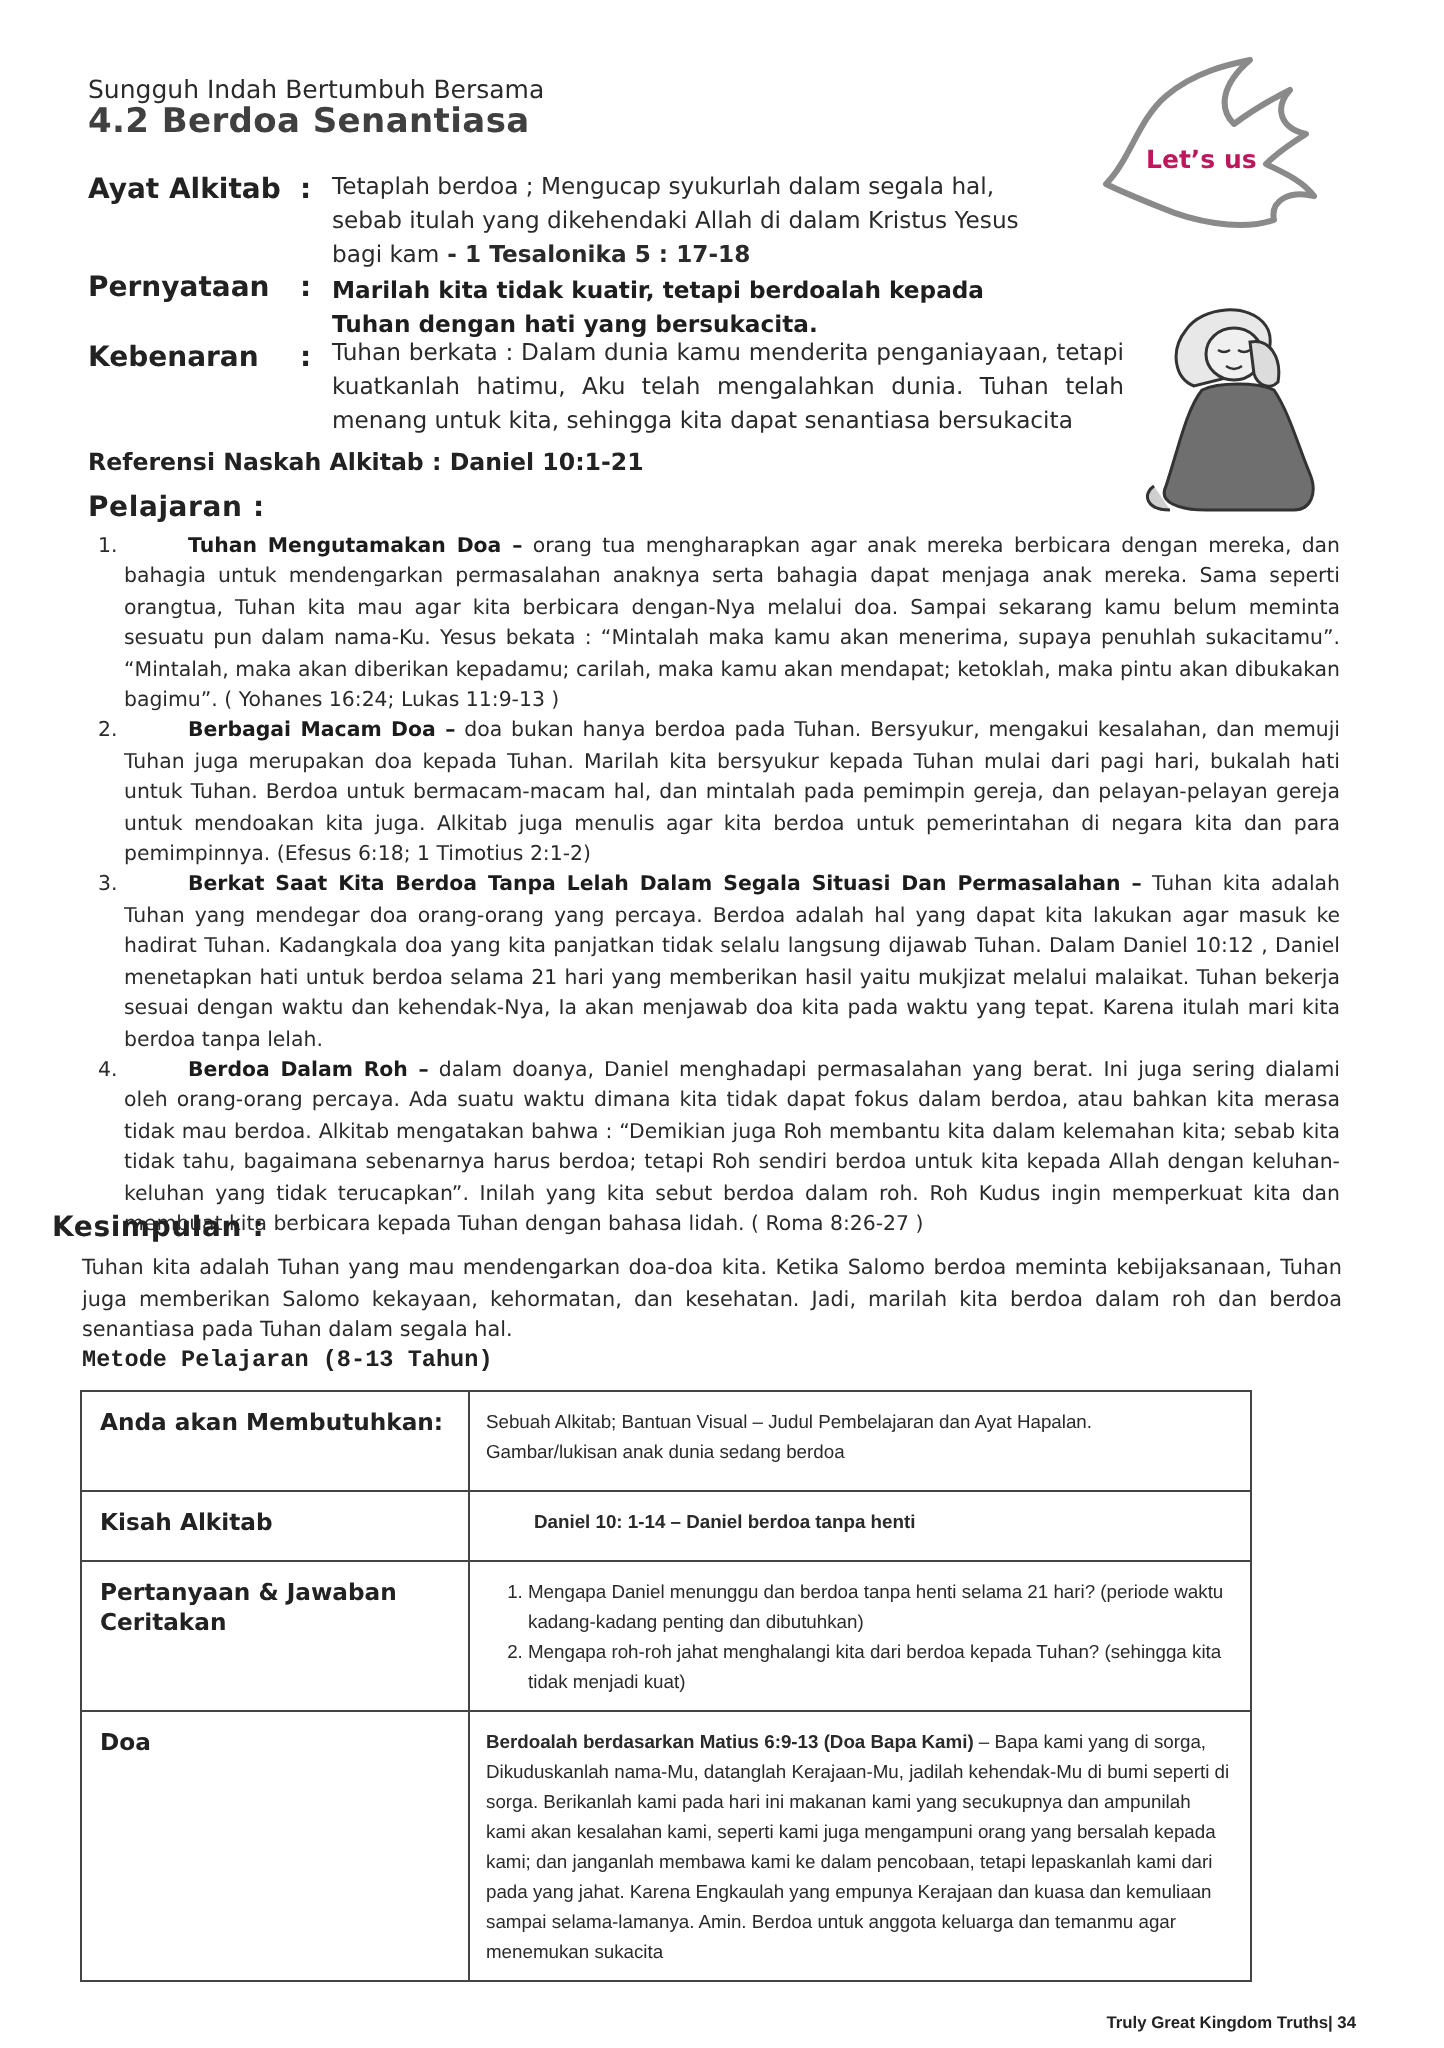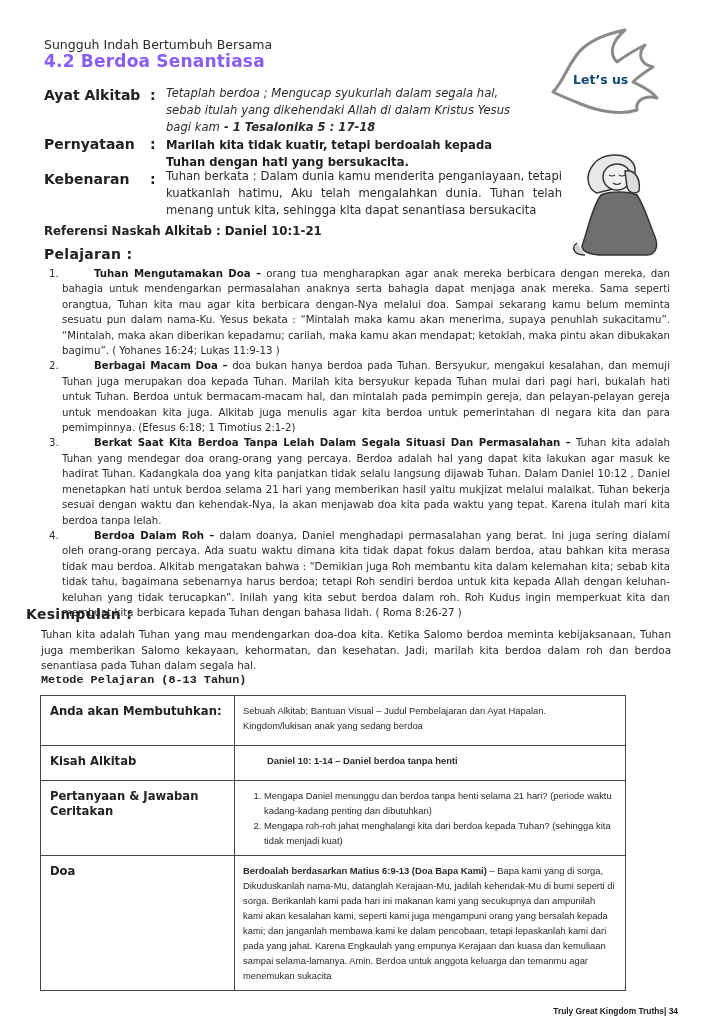--- a/index.html
+++ b/index.html
@@ -1,19 +1,19 @@
 <!DOCTYPE html>
 <html><head>
 <meta charset="utf-8">
 <style>
   html, body { margin: 0; padding: 0; background: #ffffff; }
   body { width: 722px; height: 1024px; position: relative; overflow: hidden; font-family: "DejaVu Sans", sans-serif; color: #222; }
   .abs { position: absolute; }
   .subtitle { left: 44px; top: 37px; font-size: 12.5px; color: #2a2a2a; }
-  .title { left: 44px; top: 51px; font-size: 17px; font-weight: bold; color: #8b5cf6; letter-spacing: 0.2px; }
+  .title { left: 44px; top: 51px; font-size: 17px; font-weight: bold; color: #404040; letter-spacing: 0.2px; }
 
   .kv-label { font-size: 14px; font-weight: bold; color: #222; }
   .kv-colon { font-size: 14px; font-weight: bold; color: #222; }
   .kv-text { font-size: 11.6px; line-height: 17px; color: #2a2a2a; }
   .kv-text b { font-weight: bold; }
 
   .ref { left: 44px; top: 224px; font-size: 11.8px; font-weight: bold; color: #222; }
   .h-section { font-size: 14px; font-weight: bold; color: #222; letter-spacing: 0.3px; }
 
   .lesson-list { left: 44px; top: 266px; width: 626px; margin: 0; padding: 0; list-style: none; }
@@ -28,21 +28,21 @@
   table.method td { border: 1.5px solid #444; vertical-align: top; }
   td.m-label { width: 175px; padding: 8px 9px; font-size: 11.6px; font-weight: bold; color: #222; line-height: 15px; font-family: "DejaVu Sans", sans-serif; }
   td.m-value { padding: 7px 8px; font-size: 9.4px; line-height: 15px; color: #2a2a2a; font-family: "Liberation Sans", sans-serif; }
   td.m-value ol { margin: 0; padding-left: 21px; }
   td.m-value li { margin: 0; }
   .prayer { font-size: 8.8px; line-height: 15.6px; }
 
   .footer { right: 44px; top: 970px; font-size: 8.4px; font-weight: bold; color: #222; font-family: "Liberation Sans", sans-serif; margin-top: 36px; }
 
   .dove { left: 545px; top: 20px; width: 135px; height: 105px; }
-  .dove-text { position: absolute; left: 28px; top: 52px; font-size: 12.5px; font-weight: bold; color: #0c4a6e; }
+  .dove-text { position: absolute; left: 28px; top: 52px; font-size: 12.5px; font-weight: bold; color: #be185d; }
   .girl { left: 563px; top: 145px; width: 115px; height: 115px; }
 </style>
 </head>
 <body>
 
 <div class="abs subtitle">Sungguh Indah Bertumbuh Bersama</div>
 <div class="abs title">4.2 Berdoa Senantiasa</div>
 
 <div class="abs dove">
   <svg width="135" height="105" viewBox="0 0 135 105">
@@ -58,21 +58,21 @@
     <path d="M46 30 q3 2 6 0 M56 30 q3 2 6 0" stroke="#333" stroke-width="1.2" fill="none"></path>
     <path d="M50 38 q4 3 8 0" stroke="#333" stroke-width="1.2" fill="none"></path>
     <path d="M62 26 C 72 24, 78 34, 76 46 C 72 50, 66 48, 64 42 Z" fill="#dcdcdc" stroke="#333" stroke-width="1.5"></path>
     <path d="M38 50 C 30 60, 26 80, 20 98 C 16 106, 26 110, 40 110 L 84 110 C 92 110, 96 102, 92 92 C 86 78, 82 62, 74 50 C 66 46, 46 46, 38 50 Z" fill="#6f6f6f" stroke="#333" stroke-width="1.5"></path>
     <path d="M14 98 C 8 102, 10 110, 22 110" fill="#cfcfcf" stroke="#333" stroke-width="1.5"></path>
   </svg>
 </div>
 
 <div class="abs kv-label" style="left:44px; top:87px;">Ayat Alkitab</div>
 <div class="abs kv-colon" style="left:150px; top:87px;">:</div>
-<div class="abs kv-text" style="left:166px; top:85px; width:380px;font-style:italic;">
+<div class="abs kv-text" style="left:166px; top:85px; width:380px;">
   <div>Tetaplah berdoa ; Mengucap syukurlah dalam segala hal,</div>
   <div>sebab itulah yang dikehendaki Allah di dalam Kristus Yesus</div>
   <div><span>bagi kam</span><b> - 1 Tesalonika 5 : 17-18</b></div>
 </div>
 
 <div class="abs kv-label" style="left:44px; top:136px;">Pernyataan</div>
 <div class="abs kv-colon" style="left:150px; top:136px;">:</div>
 <div class="abs kv-text" style="left:166px; top:137px; width:380px; font-weight:bold; color:#1e1e1e;">
   <div>Marilah kita tidak kuatir, tetapi berdoalah kepada</div>
   <div>Tuhan dengan hati yang bersukacita.</div>
@@ -108,21 +108,21 @@
 <div class="abs conclusion">Tuhan kita adalah Tuhan yang mau mendengarkan doa-doa kita. Ketika Salomo berdoa meminta kebijaksanaan, Tuhan juga memberikan Salomo kekayaan, kehormatan, dan kesehatan. Jadi, marilah kita berdoa dalam roh dan berdoa senantiasa pada Tuhan dalam segala hal.</div>
 
 <div class="abs method-title">Metode Pelajaran (8-13 Tahun)</div>
 
 <table class="method">
   <tbody>
       <tr style="height:50px;">
     <td class="m-label">Anda akan Membutuhkan:</td>
     <td class="m-value">
       <div>Sebuah Alkitab; Bantuan Visual – Judul Pembelajaran dan Ayat Hapalan.</div>
-      <div>Kingdom/lukisan anak yang sedang berdoa</div>
+      <div>Gambar/lukisan anak dunia sedang berdoa</div>
     </td>
   </tr>
   <tr style="height:35px;">
     <td class="m-label">Kisah Alkitab</td>
     <td class="m-value" style="font-weight:bold;padding-left:32px;">Daniel 10: 1-14 – Daniel berdoa tanpa henti</td>
   </tr>
   <tr style="height:74px;">
     <td class="m-label">Pertanyaan &amp; Jawaban Ceritakan</td>
     <td class="m-value">
       <ol>

